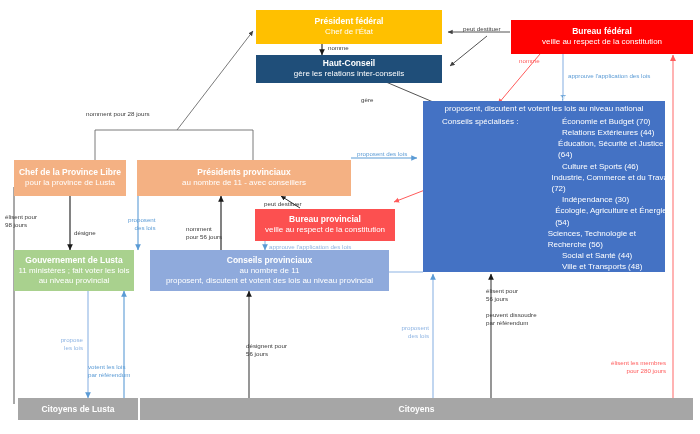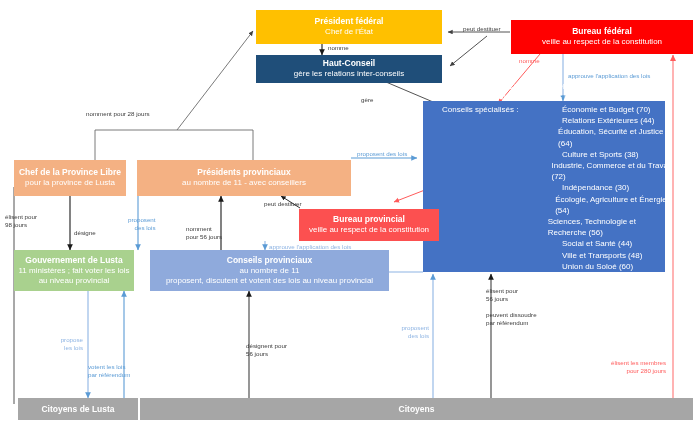--- a/index.html
+++ b/index.html
@@ -97,39 +97,39 @@
     <div class="ttl">Haut-Conseil</div>
     <div class="sub">gère les relations inter-conseils</div>
   </div>
 
   <div class="box" style="left:511px;top:20px;width:182px;height:34px;background:#FF0000;">
     <div class="ttl">Bureau fédéral</div>
     <div class="sub">veille au respect de la constitution</div>
   </div>
 
   <div class="box" style="left:423px;top:101px;width:242px;height:171px;background:#4472C4;
-              justify-content:flex-end;padding-top:4px;">
+              justify-content:center;padding-top:4px;">
     <div class="ttl">Conseils fédéraux</div>
     <div class="sub" style="margin-bottom:1px;">proposent, discutent et votent les lois au niveau national</div>
     <div id="council-list" style="width:100%;padding-left:22px;">
         <div class="council-row">
           <div class="council-lead">Conseils spécialisés :</div>
           <div class="council-name">Économie et Budget (70)</div>
         </div>
         <div class="council-row">
           <div class="council-lead"></div>
           <div class="council-name">Relations Extérieures (44)</div>
         </div>
         <div class="council-row">
           <div class="council-lead"></div>
           <div class="council-name">Éducation, Sécurité et Justice (64)</div>
         </div>
         <div class="council-row">
           <div class="council-lead"></div>
-          <div class="council-name">Culture et Sports (38)</div>
+          <div class="council-name">Culture et Sports (46)</div>
         </div>
         <div class="council-row">
           <div class="council-lead"></div>
           <div class="council-name">Industrie, Commerce et du Travail (72)</div>
         </div>
         <div class="council-row">
           <div class="council-lead"></div>
           <div class="council-name">Indépendance (30)</div>
         </div>
         <div class="council-row">
@@ -158,21 +158,21 @@
   <div class="box" style="left:14px;top:160px;width:112px;height:36px;background:#F4B183;">
     <div class="ttl">Chef de la Province Libre</div>
     <div class="sub">pour la province de Lusta</div>
   </div>
 
   <div class="box" style="left:137px;top:160px;width:214px;height:36px;background:#F4B183;">
     <div class="ttl">Présidents provinciaux</div>
     <div class="sub">au nombre de 11 - avec conseillers</div>
   </div>
 
-  <div class="box" style="left:255px;top:209px;width:140px;height:32px;background:#FC5050;margin-left:44px;">
+  <div class="box" style="left:255px;top:209px;width:140px;height:32px;background:#FC5050;">
     <div class="ttl">Bureau provincial</div>
     <div class="sub">veille au respect de la constitution</div>
   </div>
 
   <div class="box" style="left:14px;top:250px;width:120px;height:41px;background:#A9D18E;">
     <div class="ttl">Gouvernement de Lusta</div>
     <div class="sub" style="padding:0 4px;">11 ministères ; fait voter les lois au niveau provincial</div>
   </div>
 
   <div class="box" style="left:150px;top:250px;width:239px;height:41px;background:#8FAADC;">

